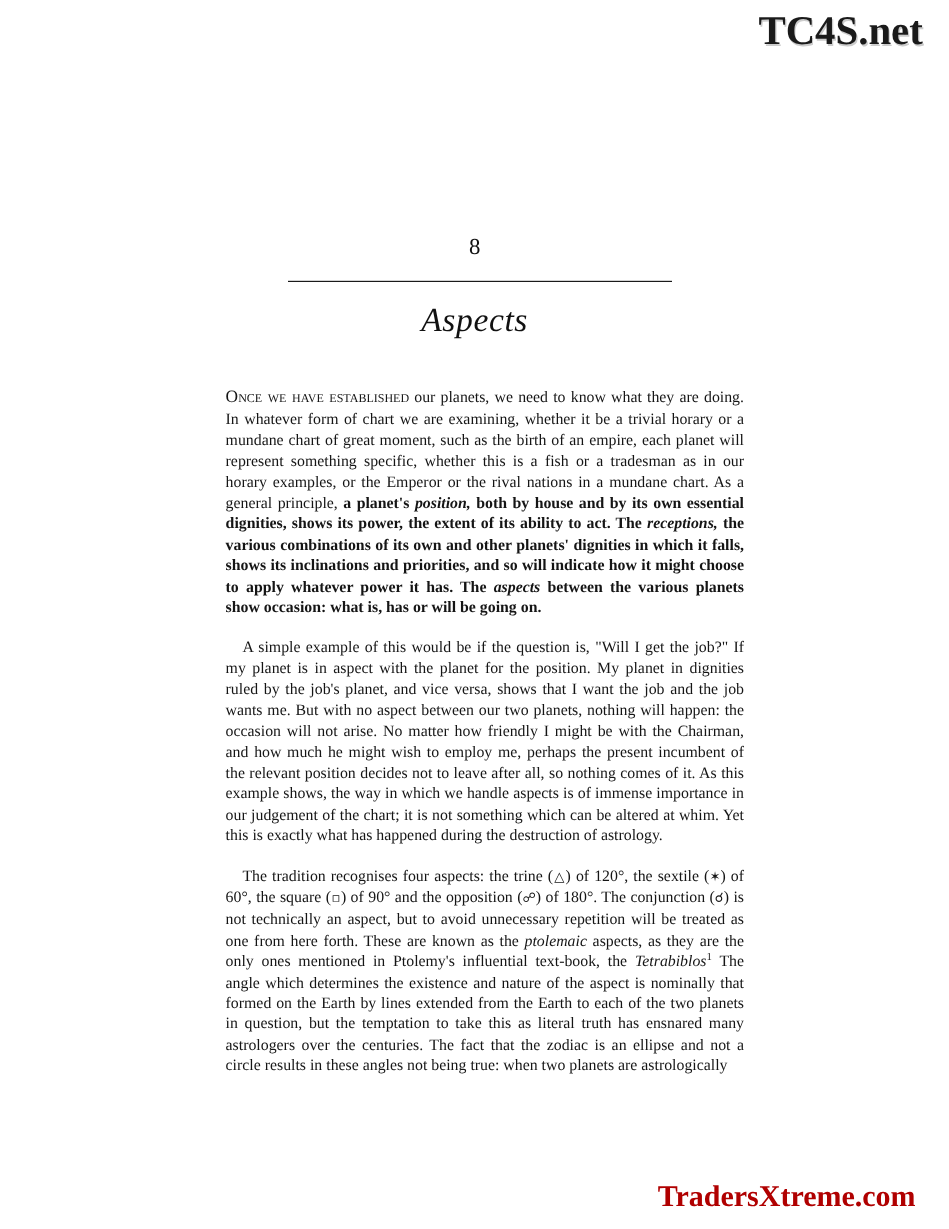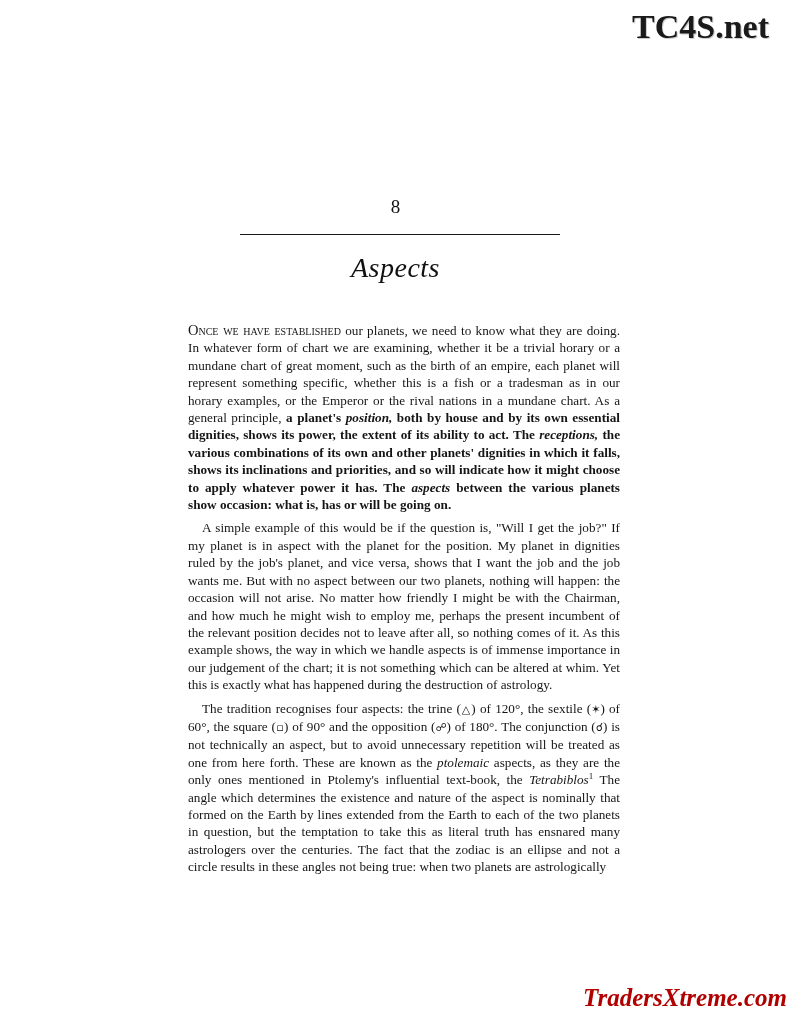--- a/index.html
+++ b/index.html
@@ -28,27 +28,26 @@
     font-family: "Liberation Serif", serif;
     font-size: 34px;
     font-weight: bold;
     color: #1a1a1a;
     letter-spacing: 0px;
     text-shadow: 1px 1px 0 #cccccc;
   }
   .wm-bottom {
     position: absolute;
     bottom: 12px;
-    right: 4px;
+    right: 28px;
     font-family: "Liberation Serif", serif;
     font-size: 25px;
     font-weight: bold;
     color: #b00000;
     letter-spacing: 0px;
-    font-style: italic;
   }
   .wm-center {
     position: absolute;
     top: 492px;
     left: 252px;
     font-family: "Liberation Serif", serif;
     font-size: 33px;
     font-weight: bold;
     color: #cc0000;
     letter-spacing: 1px;
@@ -97,21 +96,21 @@
     font-size: 13.2px;
     line-height: 17.4px;
     text-align: justify;
     color: #151515;
   }
   .body-block p {
     margin: 0;
   }
   .body-block p + p {
     text-indent: 14px;
-    margin-top: 6px;
+    margin-top: 16px;
   }
   .smallcaps {
     font-variant: small-caps;
     font-size: 14.5px;
   }
   b, .bold { font-weight: bold; }
   i, .ital { font-style: italic; }
   sup {
     font-size: 9px;
     vertical-align: super;

